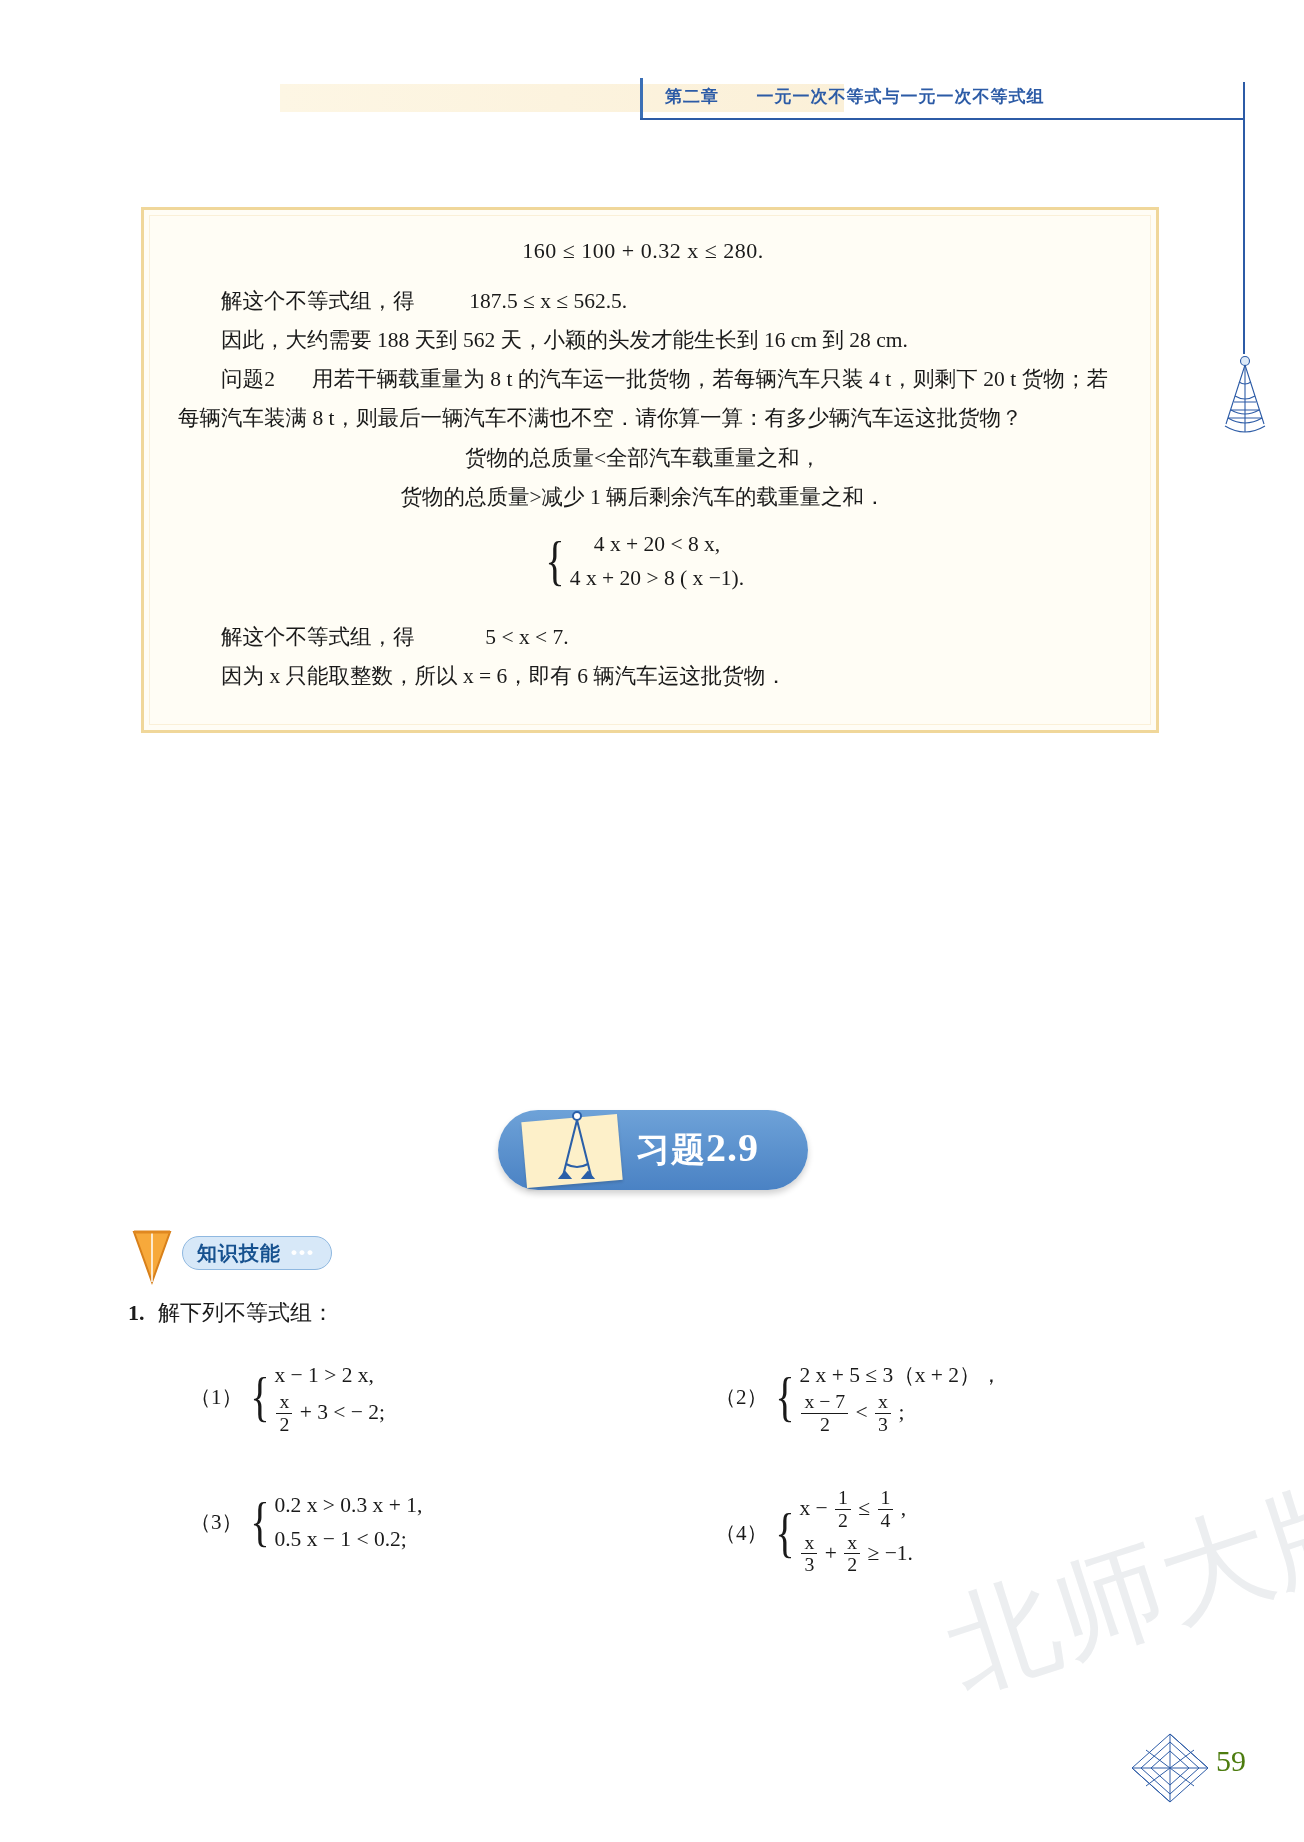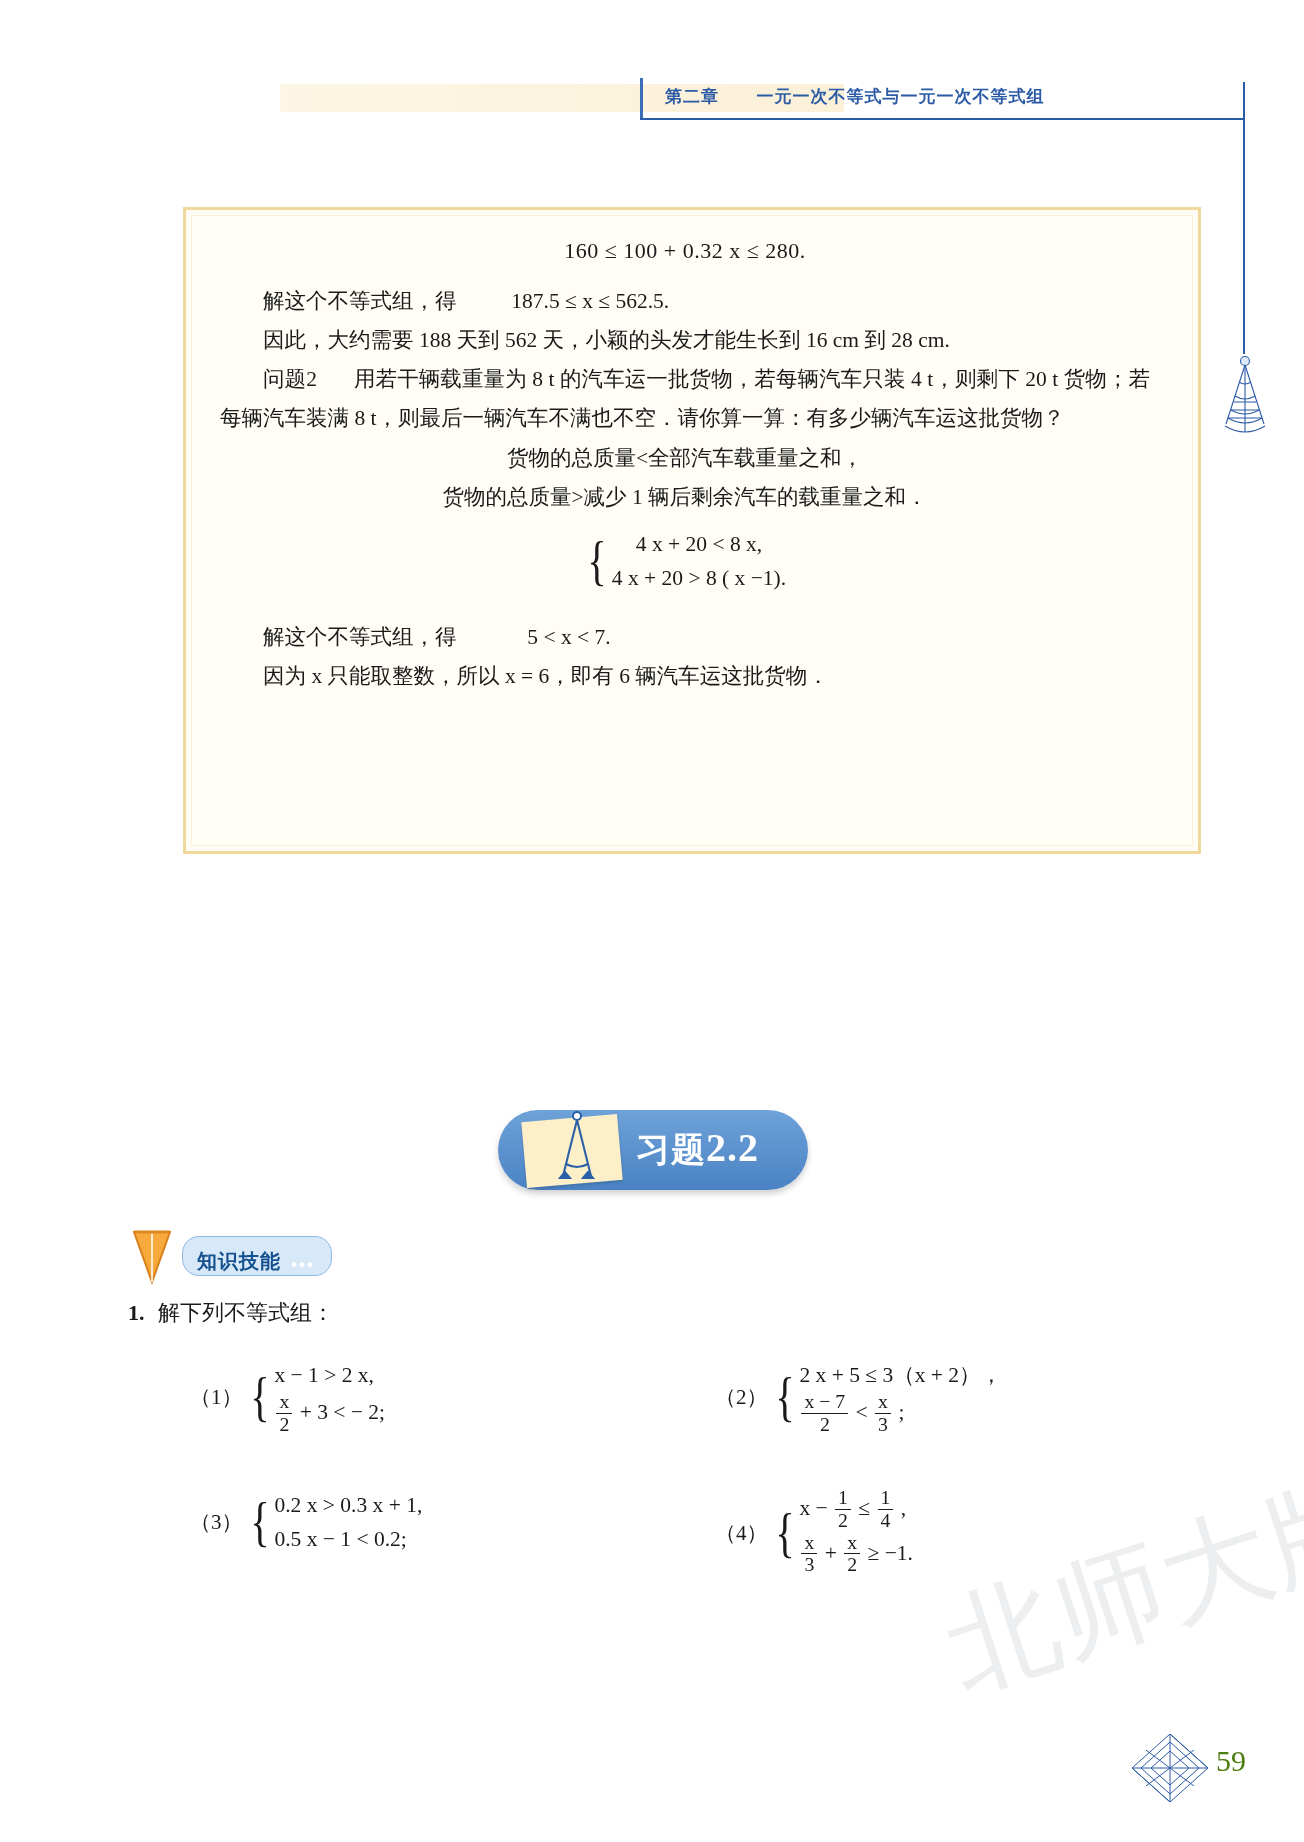--- a/index.html
+++ b/index.html
@@ -82,26 +82,25 @@
     width: 66px;
     height: 86px;
   }
 
   
   .content-box {
     position: absolute;
     left: 141px;
     top: 207px;
     width: 1018px;
-    height: 647px;
+    height: 526px;
     border: 3px solid #f0d79a;
     background: #fffdf5;
     box-sizing: border-box;
     padding: 22px 48px 0 34px;
-    margin-left: 42px;
   }
   .content-box .inner-line {
     position: absolute;
     inset: 5px;
     border: 1px solid #faf0d8;
     pointer-events: none;
   }
   .para {
     font-size: 21.5px;
     line-height: 1.82;
@@ -213,27 +212,27 @@
   }
   .sec-pennant {
     position: absolute;
     left: 0; top: -6px;
     width: 48px; height: 62px;
   }
   .sec-pill {
     position: absolute;
     left: 54px;
     top: 4px;
-    height: 40px;
+    height: 34px;
     padding: 0 16px 0 14px;
     border-radius: 17px;
     background: #d7e8f8;
     border: 1px solid #8fb8e0;
     display: flex;
-    align-items: flex-end;
+    align-items: center;
     color: #16518f;
     font-family: "Liberation Sans", sans-serif;
     font-weight: bold;
     font-size: 20px;
     letter-spacing: 1px;
     box-sizing: border-box;
   }
   .sec-pill .dots {
     display: inline-block;
     margin-left: 10px;
@@ -387,21 +386,21 @@
           <circle cx="35" cy="8" r="4" fill="#ffffff"></circle>
           <path d="M35 12 L21 68"></path>
           <path d="M35 12 L49 68"></path>
           <path d="M24 56 Q35 62 46 56"></path>
           <path d="M18 70 l5 -6 l5 6 z" fill="#2a5fa8"></path>
           <path d="M46 70 l5 -6 l5 6 z" fill="#2a5fa8" transform="translate(-5,0)"></path>
         </g>
       </svg>
     </div>
     <div class="banner-label">
-      <span>习题</span><span class="num">2.2</span>
+      <span>习题</span><span class="num">2.9</span>
     </div>
   </div>
 
   <div class="sec-tag">
     <div class="sec-pennant">
       <svg width="48" height="62" viewBox="0 0 48 62">
         <path d="M6 6 L42 6 L24 56 Z" fill="#f7a93b" stroke="#d8801a" stroke-width="2"></path>
         <path d="M24 6 L24 56" stroke="#ffffff" stroke-width="1.5"></path>
         <path d="M6 6 L42 6" stroke="#e08820" stroke-width="3"></path>
       </svg>

